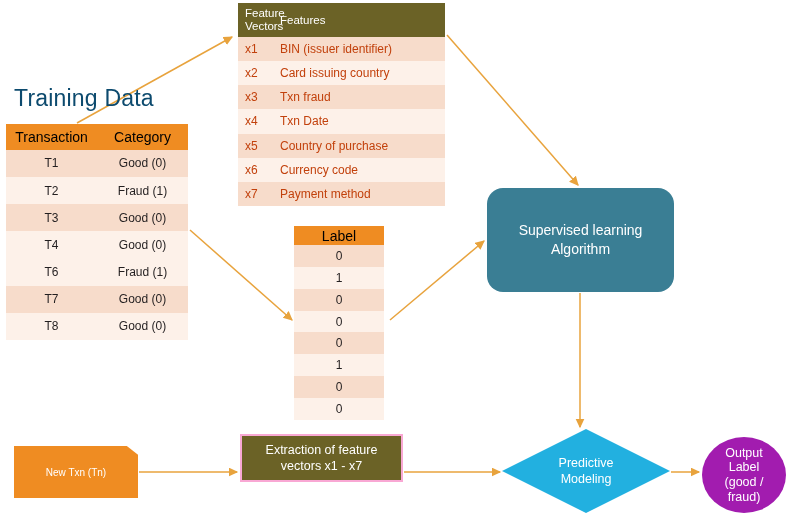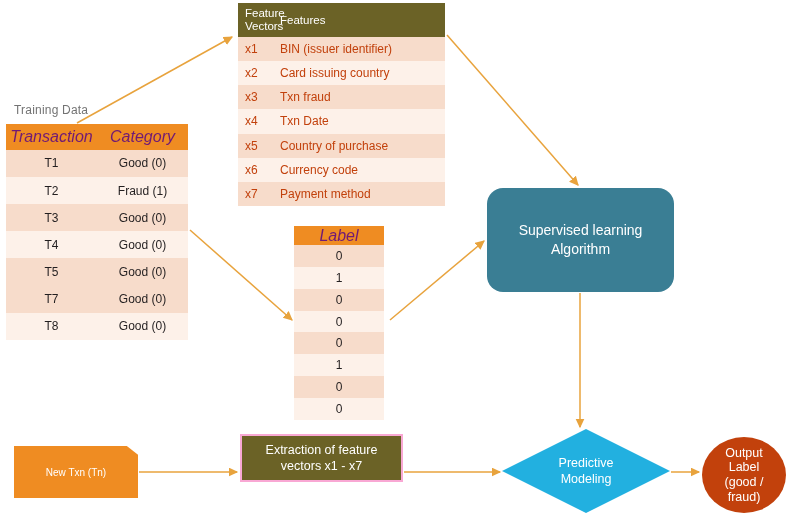--- a/index.html
+++ b/index.html
@@ -12,31 +12,31 @@
   }
   #stage{position:absolute;left:0;top:0;width:793px;height:513px;}
 
   
   .abs{position:absolute;box-sizing:border-box;}
 
   
   table.tbl{border-collapse:collapse;table-layout:fixed;width:100%;height:100%;}
   table.tbl td,table.tbl th{padding:0;margin:0;font-weight:normal;}
 
-  .hdr-orange{background:#ef8c22;color:#701a75;font-size:16px;font-weight:bold;text-align:center;font-style:italic;}
+  .hdr-orange{background:#ef8c22;color:#000000;font-size:14px;font-weight:bold;text-align:center;}
   .hdr-olive{background:#6b6226;color:#ffffff;font-size:11.5px;font-weight:bold;text-align:left;padding-left:7px!important;vertical-align:middle;line-height:1.12;}
 
   .row-a{background:#f7dccb;}
   .row-b{background:#fdf1e9;}
   .cell{font-size:12px;color:#231f20;text-align:center;}
   .cell-l{font-size:12px;color:#c2410c;text-align:left;padding-left:7px!important;}
 
   
   #training-title{
-    left:14px;top:103px;font-size:12px;color:#737373;letter-spacing:.2px;
+    left:14px;top:85px;font-size:23px;color:#0c4a6e;letter-spacing:.2px;
   }
 
   
   #training-table{left:6px;top:124px;width:182px;height:216px;}
   #training-table .hdr-orange{height:23px;}
   #training-table td.cell{height:24.1px;margin-top:32px;}
   #training-table col.c1{width:50%;}
 
   
   #feature-table{left:238px;top:3px;width:207px;height:203px;}
@@ -77,21 +77,21 @@
     -webkit-clip-path:polygon(50% 0,100% 50%,50% 100%,0 50%);
     clip-path:polygon(50% 0,100% 50%,50% 100%,0 50%);
   }
   #predictive-diamond .dtext{
     position:absolute;left:0;top:0;width:100%;height:100%;
     display:flex;align-items:center;justify-content:center;
     color:#ffffff;font-size:12.5px;text-align:center;line-height:1.3;
   }
   #output-ellipse{
     left:702px;top:437px;width:84px;height:76px;
-    background:#c2410c;border-radius:50%;
+    background:#a21caf;border-radius:50%;
     color:#ffffff;font-size:12.5px;text-align:center;line-height:1.18;
     display:flex;align-items:center;justify-content:center;
   }
 
   
   #arrows{position:absolute;left:0;top:0;width:793px;height:513px;pointer-events:none;}
 </style>
 </head>
 <body>
 
@@ -138,22 +138,22 @@
       </tr>
       <tr>
         <td class="cell row-a">T3</td>
         <td class="cell row-a">Good (0)</td>
       </tr>
       <tr>
         <td class="cell row-b">T4</td>
         <td class="cell row-b">Good (0)</td>
       </tr>
       <tr>
-        <td class="cell row-a">T5</td>
-        <td class="cell row-a">Good (0)</td>
+        <td class="cell row-b">T6</td>
+        <td class="cell row-b">Fraud (1)</td>
       </tr>
       <tr>
         <td class="cell row-a">T7</td>
         <td class="cell row-a">Good (0)</td>
       </tr>
       <tr>
         <td class="cell row-b">T8</td>
         <td class="cell row-b">Good (0)</td>
       </tr>
     </tbody>

